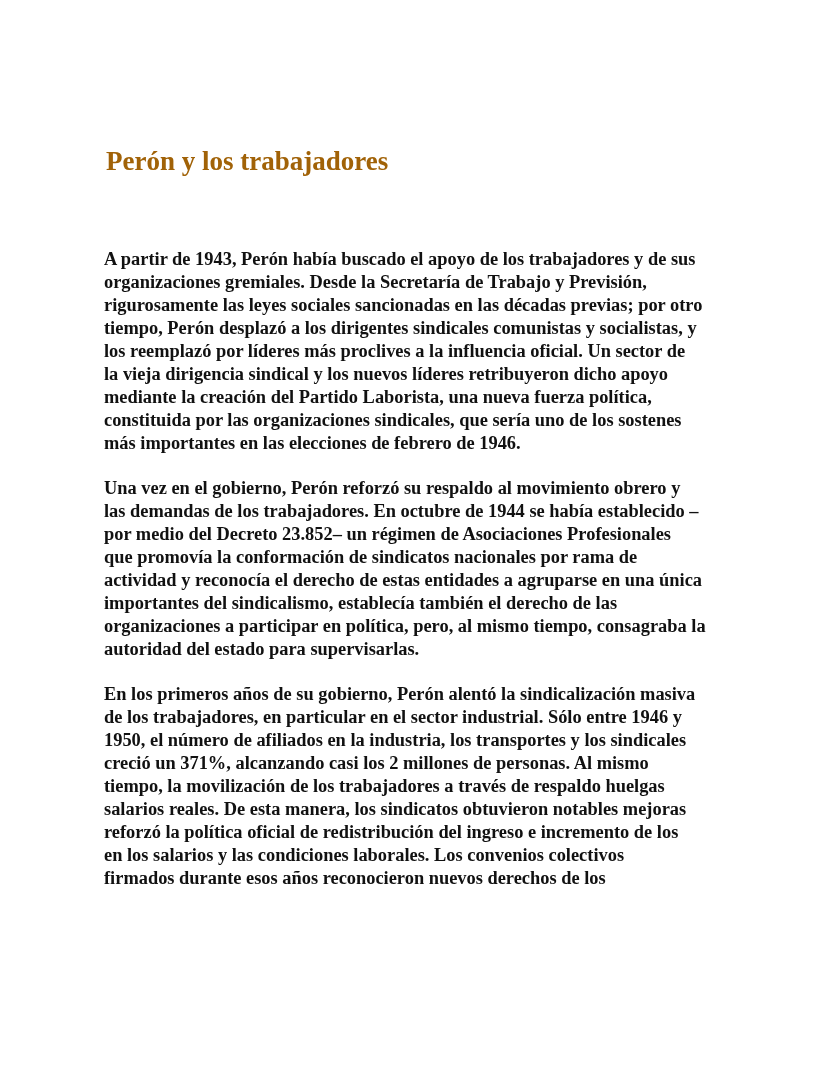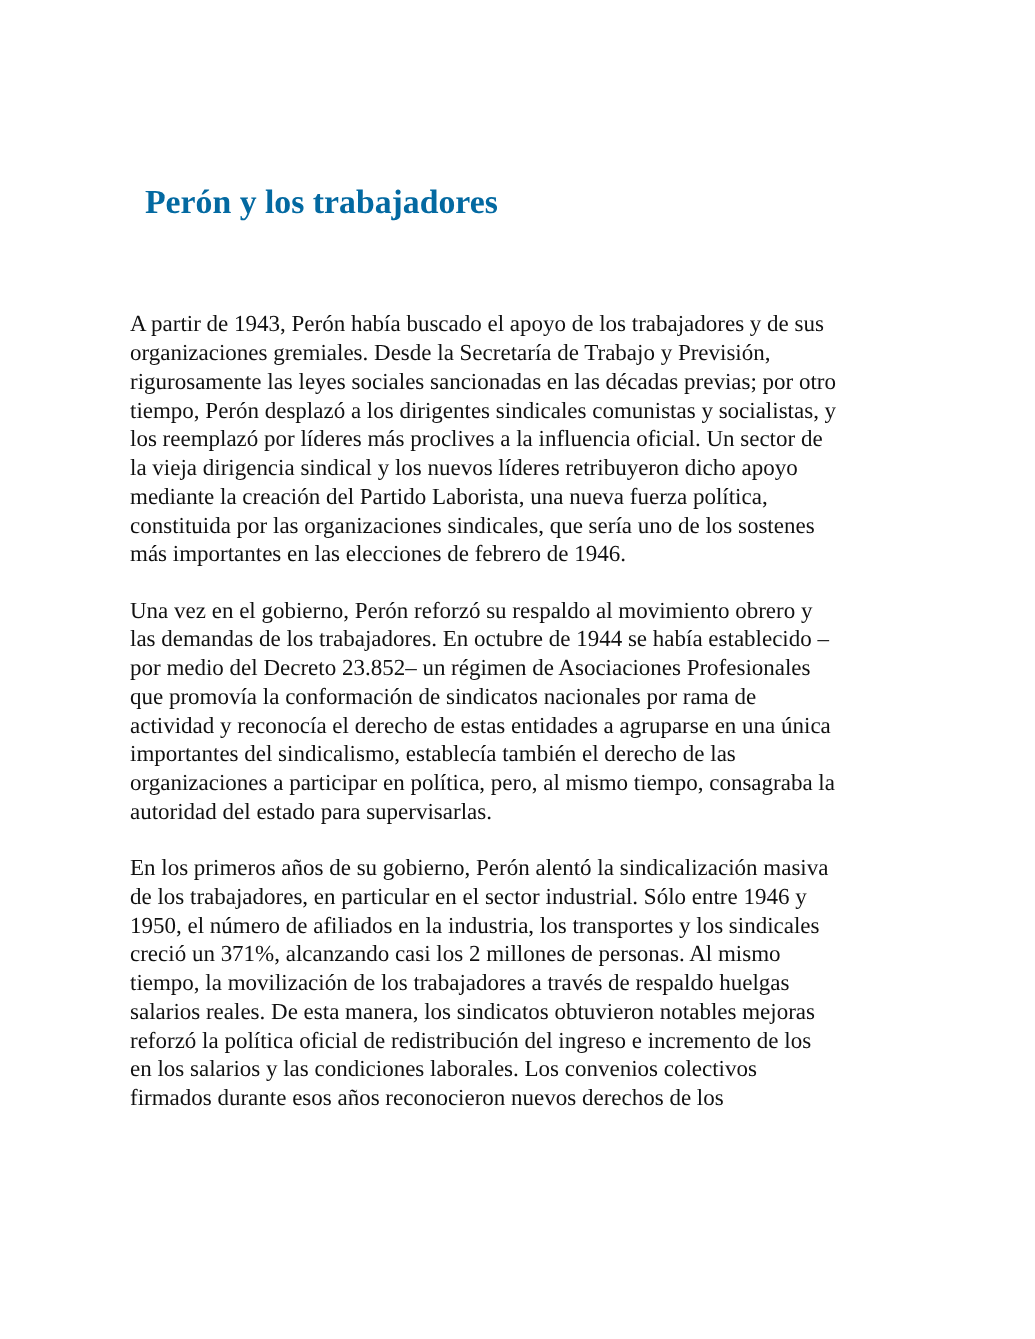--- a/index.html
+++ b/index.html
@@ -15,45 +15,46 @@
     }
     .page {
       position: absolute;
       left: 104px;
       top: 0;
       width: 630px;
     }
     .title {
       position: absolute;
       top: 143px;
-      left: 12px;
+      left: 2px;
       margin: 0;
       font-family: "Liberation Serif", "DejaVu Serif", serif;
       font-weight: bold;
       font-size: 27px;
       line-height: 36px;
-      color: #0369a1;
+      color: #a16207;
       white-space: nowrap;
     }
     .body {
       position: absolute;
       top: 248px;
       left: 0;
       width: 630px;
     }
     .para {
       margin: 0 0 22px 0;
       font-family: "Liberation Serif", "DejaVu Serif", serif;
       font-size: 18.4px;
       line-height: 23px;
       color: #111111;
     }
     .line {
       display: block;
       white-space: nowrap;
+      font-weight: bold;
     }
   </style>
 </head>
 <body>
 
 <div class="page">
   <h1 class="title">Perón y los trabajadores</h1>
 
   <div class="body">
     <p class="para">

